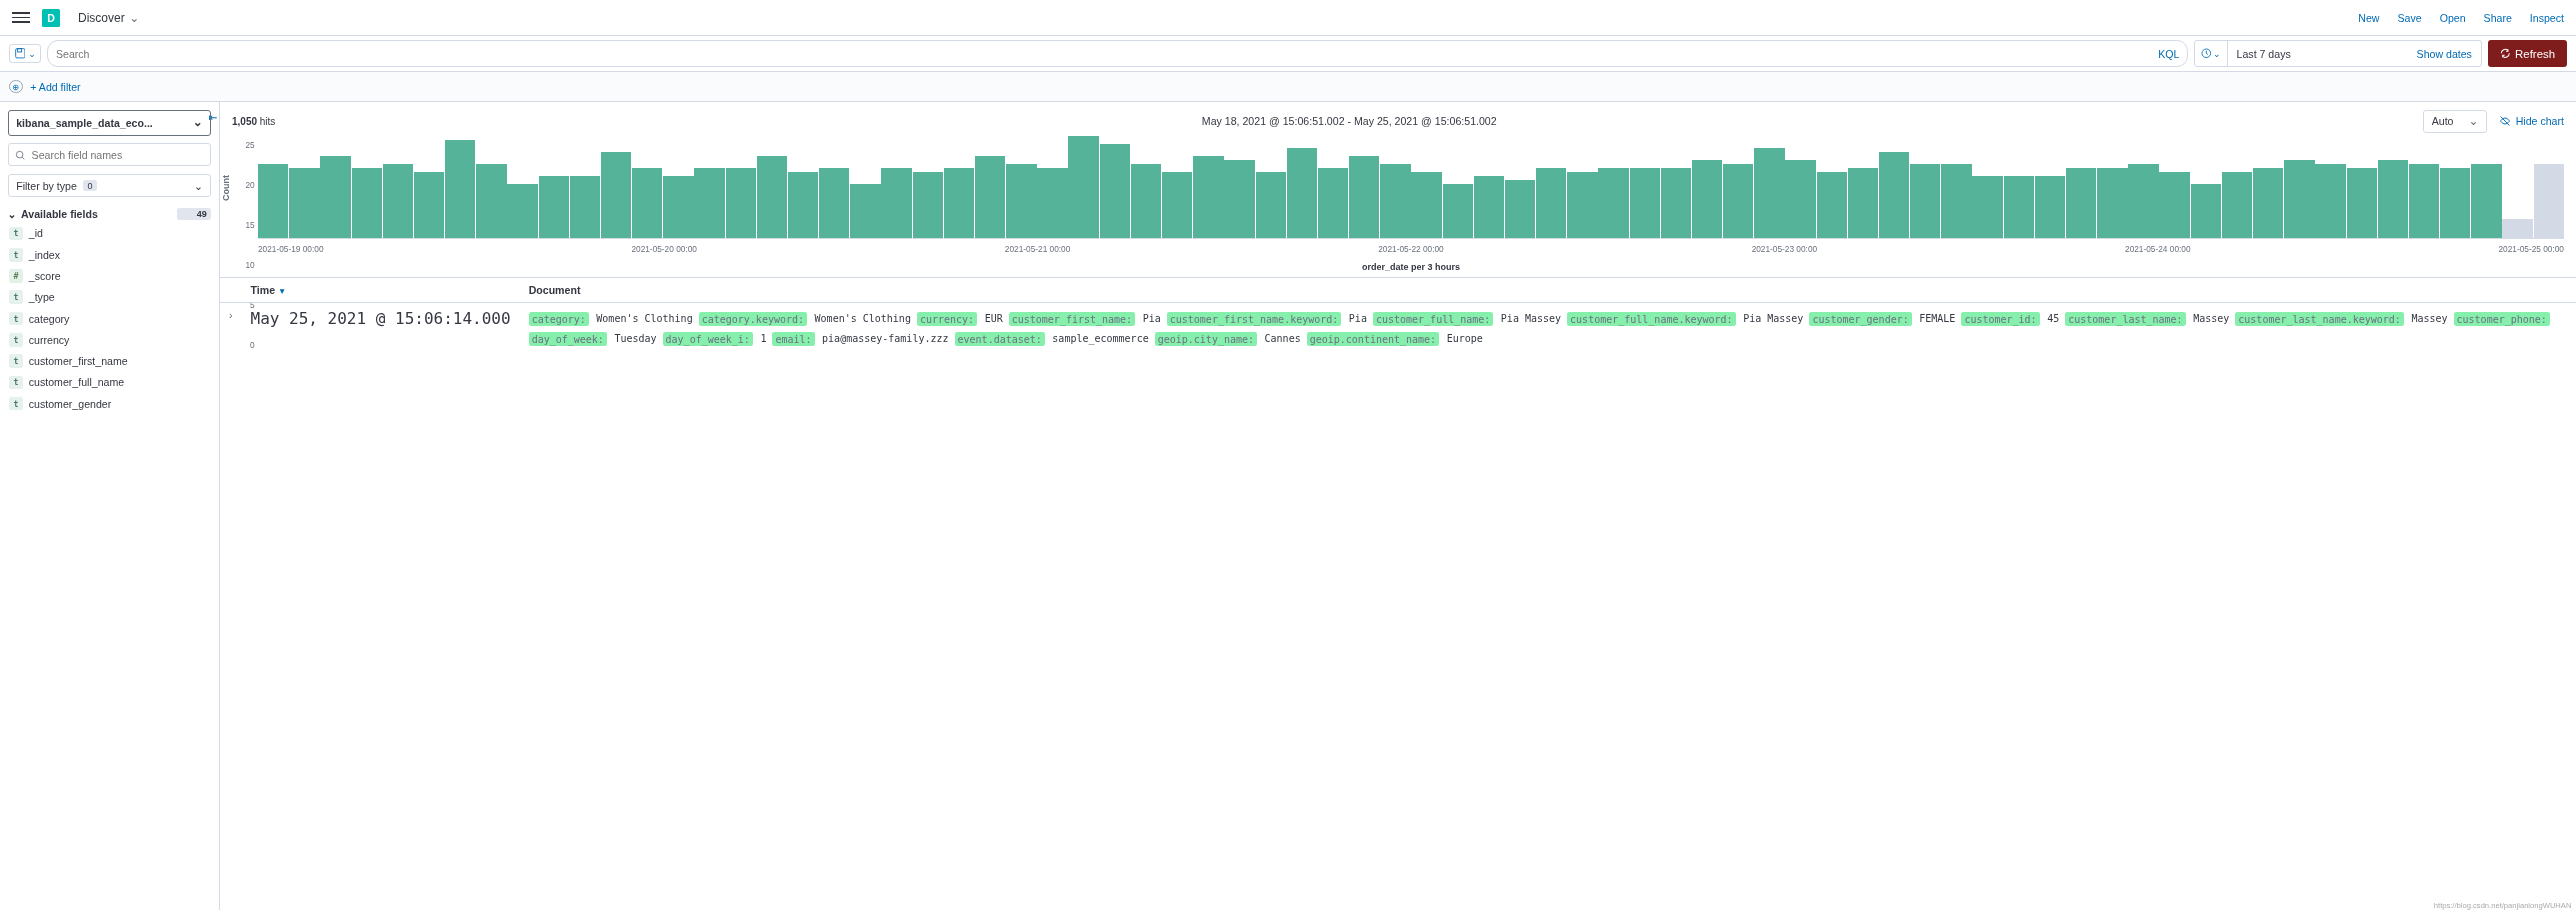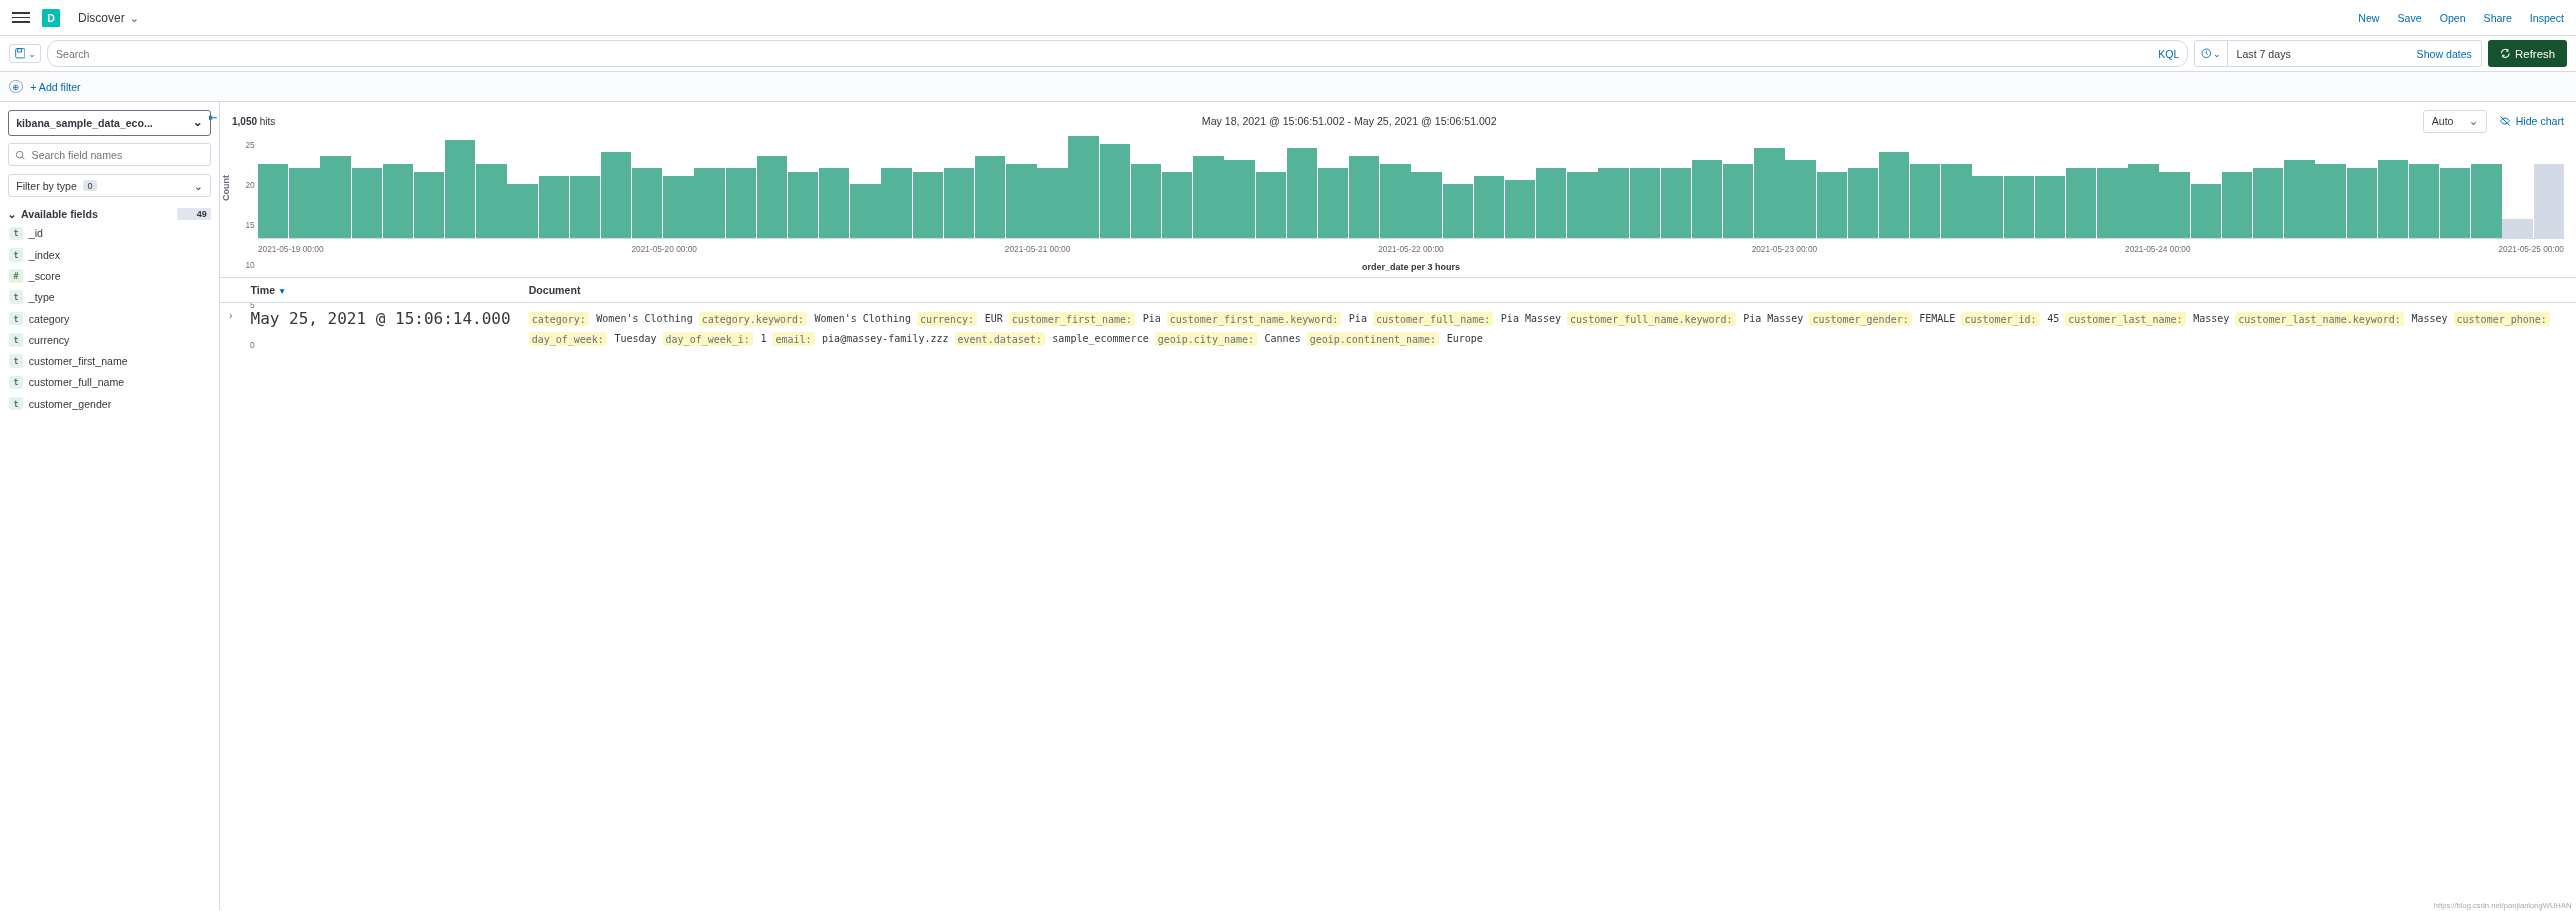--- a/index.html
+++ b/index.html
@@ -16,21 +16,21 @@
 .querybar { display: flex; align-items: center; height: 36px; border-bottom: 0.8px solid #d3dae6; padding: 0 9px; gap: 6px; }
 .qb-saved { display: flex; align-items: center; gap: 3px; border: 0.8px solid #d3dae6; border-radius: 3px; padding: 3px 4.6px; color: #006bb4; }
 .qb-search { flex: 1; border: 0.8px solid #d3dae6; border-radius: 11px; height: 27px; display: flex; align-items: center; padding: 0 7.6px; }
 .qb-search input { border: none; outline: none; flex: 1; font-size: 10.6px; }
 .kql { color: #006bb4; font-weight: 500; }
 .qb-date { display: flex; align-items: center; border: 0.8px solid #d3dae6; border-radius: 3px; height: 27px; }
 .qb-date-icon { padding: 0 6px; color: #006bb4; border-right: 0.8px solid #d3dae6; height: 100%; display: flex; align-items: center; gap: 1.5px; }
 .qb-date-text { padding: 0 9px; flex: 1; }
 .qb-date { width: 288px; }
 .show-dates { color: #006bb4; padding: 0 9px; }
-.refresh-btn { background: #14532d; color: #fff; border: none; height: 27px; padding: 0 12px; border-radius: 3px; font-size: 11.4px; display: flex; align-items: center; gap: 4.6px; cursor: pointer; }
+.refresh-btn { background: #7f1d1d; color: #fff; border: none; height: 27px; padding: 0 12px; border-radius: 3px; font-size: 11.4px; display: flex; align-items: center; gap: 4.6px; cursor: pointer; }
 
 .filterbar { display: flex; align-items: center; height: 30px; padding: 0 9px; gap: 7.6px; border-bottom: 0.8px solid #d3dae6; background: #fafbfd; }
 .filter-menu-icon { color: #006bb4; border: 0.8px solid #98a2b3; border-radius: 50%; width: 13.7px; height: 13.7px; display: flex; align-items: center; justify-content: center; font-size: 8.3px; }
 .add-filter { color: #006bb4; }
 
 .main { display: flex; height: calc(100vh - 103px); min-height: 303px; }
 .sidebar { width: 220px; border-right: 0.8px solid #d3dae6; padding: 7.6px; overflow-y: auto; position: relative; }
 .collapse-icon { position: absolute; right: 1.5px; top: 9px; color: #006bb4; cursor: pointer; }
 .index-select { border: 0.8px solid #69707d; border-radius: 3px; padding: 6px 21px 6px 7.6px; font-weight: bold; position: relative; margin-bottom: 7.6px; cursor: pointer; white-space: nowrap; overflow: hidden; text-overflow: ellipsis; }
 .index-select::after { content: "⌄"; position: absolute; right: 7.6px; top: 4.6px; font-size: 12px; }
@@ -66,21 +66,21 @@
 .x-ticks { display: flex; justify-content: space-between; font-size: 8.3px; color: #69707d; padding: 4.6px 0; }
 .x-axis-label { text-align: center; font-size: 9px; font-weight: bold; color: #343741; padding-top: 3px; }
 
 .table-area { flex: 1; overflow: auto; border-top: 0.8px solid #d3dae6; position: relative; }
 .doc-table { width: 100%; border-collapse: collapse; }
 .doc-table th { text-align: left; padding: 6px 9px; border-bottom: 0.8px solid #d3dae6; font-weight: bold; background: #fff; }
 .doc-table td { padding: 6px 9px; vertical-align: top; }
 .time-col { white-space: nowrap; font-family: Menlo, monospace; font-size: 16px; }
 .expand-col { width: 18px; color: #69707d; cursor: pointer; }
 .doc-source { line-height: 2; font-family: Menlo, monospace; font-size: 10px; }
-.fld { background: #fef9c3; color: #6a7280; padding: 1.5px 3px; border-radius: 2.3px; margin-right: 1.5px; }
+.fld { background: #86efac; color: #6a7280; padding: 1.5px 3px; border-radius: 2.3px; margin-right: 1.5px; }
 .sort-arrow { color: #006bb4; font-size: 8.3px; }
 .watermark { position: fixed; bottom: 1.5px; right: 4.6px; font-size: 7.6px; color: #aaa; }
 </style>
 </head>
 <body>
 
 <div class="topbar">
   <div class="hamburger">
       <span></span>
       <span></span>

